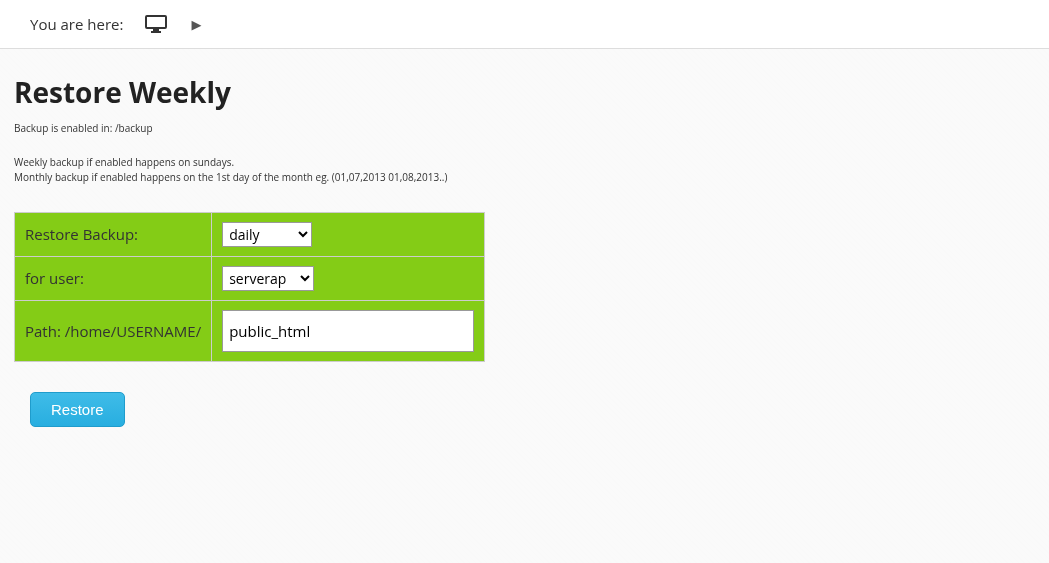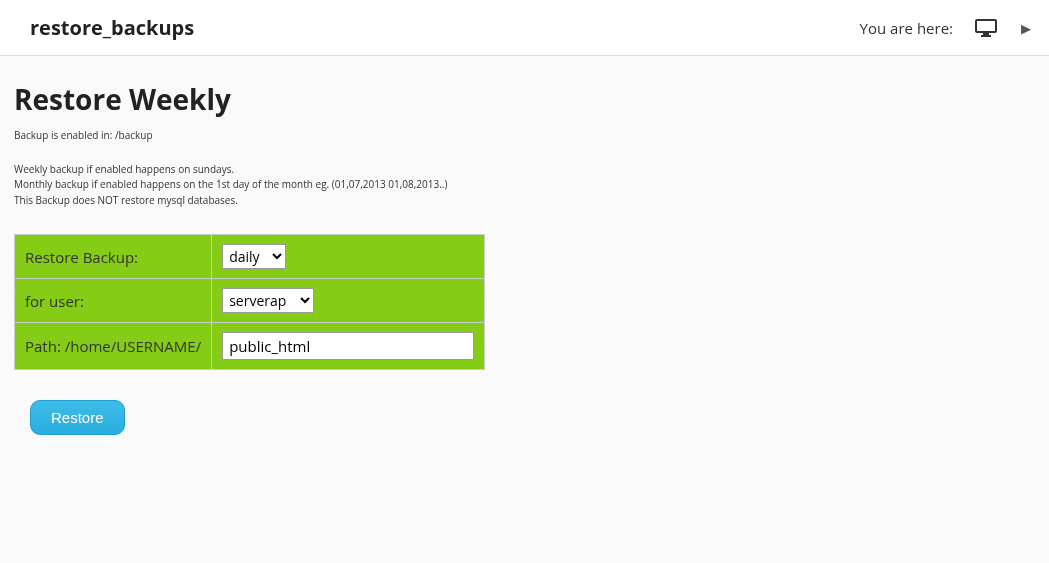--- a/index.html
+++ b/index.html
@@ -75,49 +75,48 @@
     min-width: 270px;
   }
 
   select {
     font-family: inherit;
     font-size: 14px;
     padding: 1px 2px;
     border: 1px solid #999;
     background: #fff;
   }
-  select.sel-frequency { width: 64px; }
+  select.sel-frequency { width: 90px; }
   select.sel-user { width: 92px; }
 
   input[type="text"] {
     font-family: inherit;
     font-size: 15px;
-    padding: 3px 6px;
+    padding: 10px 6px;
     border: 1px solid #999;
     width: 252px;
     background: #fff;
   }
 
   .btn-primary {
     display: inline-block;
     margin-left: 16px;
     padding: 8px 20px;
     font-size: 15px;
     color: #fff;
     background: linear-gradient(to bottom, #3fbce8, #28aee0);
     border: 1px solid #1f9ccc;
-    border-radius: 10px;
+    border-radius: 5px;
     cursor: pointer;
   }
 </style>
 </head>
 <body>
 
 <div class="topbar">
-  <div class="topbar-title">restore_backups</div>
   <div class="breadcrumb">
     <span>You are here:</span>
     <span class="monitor-icon">
       <svg width="22" height="18" viewBox="0 0 22 18">
         <rect x="1" y="1" width="20" height="12" rx="1" ry="1" fill="none" stroke="#333" stroke-width="2"></rect>
         <rect x="8" y="14" width="6" height="2" fill="#333"></rect>
         <rect x="6" y="16" width="10" height="2" fill="#333"></rect>
       </svg>
     </span>
     <span class="chevron">▶</span>
@@ -125,21 +124,20 @@
 </div>
 
 <div class="content">
   <h1 class="page-title">Restore Weekly</h1>
 
   <div class="info-block">
     <p>Backup is enabled in: /backup</p>
     <div class="info-gap"></div>
     <p>Weekly backup if enabled happens on sundays.</p>
     <p>Monthly backup if enabled happens on the 1st day of the month eg. (01,07,2013 01,08,2013..)</p>
-    <p>This Backup does NOT restore mysql databases.</p>
   </div>
 
   <table class="form-table">
     <tbody>
         <tr>
       <td class="label-cell">Restore Backup:</td>
       <td class="input-cell">
         <select class="sel-frequency">
           <option>daily</option>
         </select>

